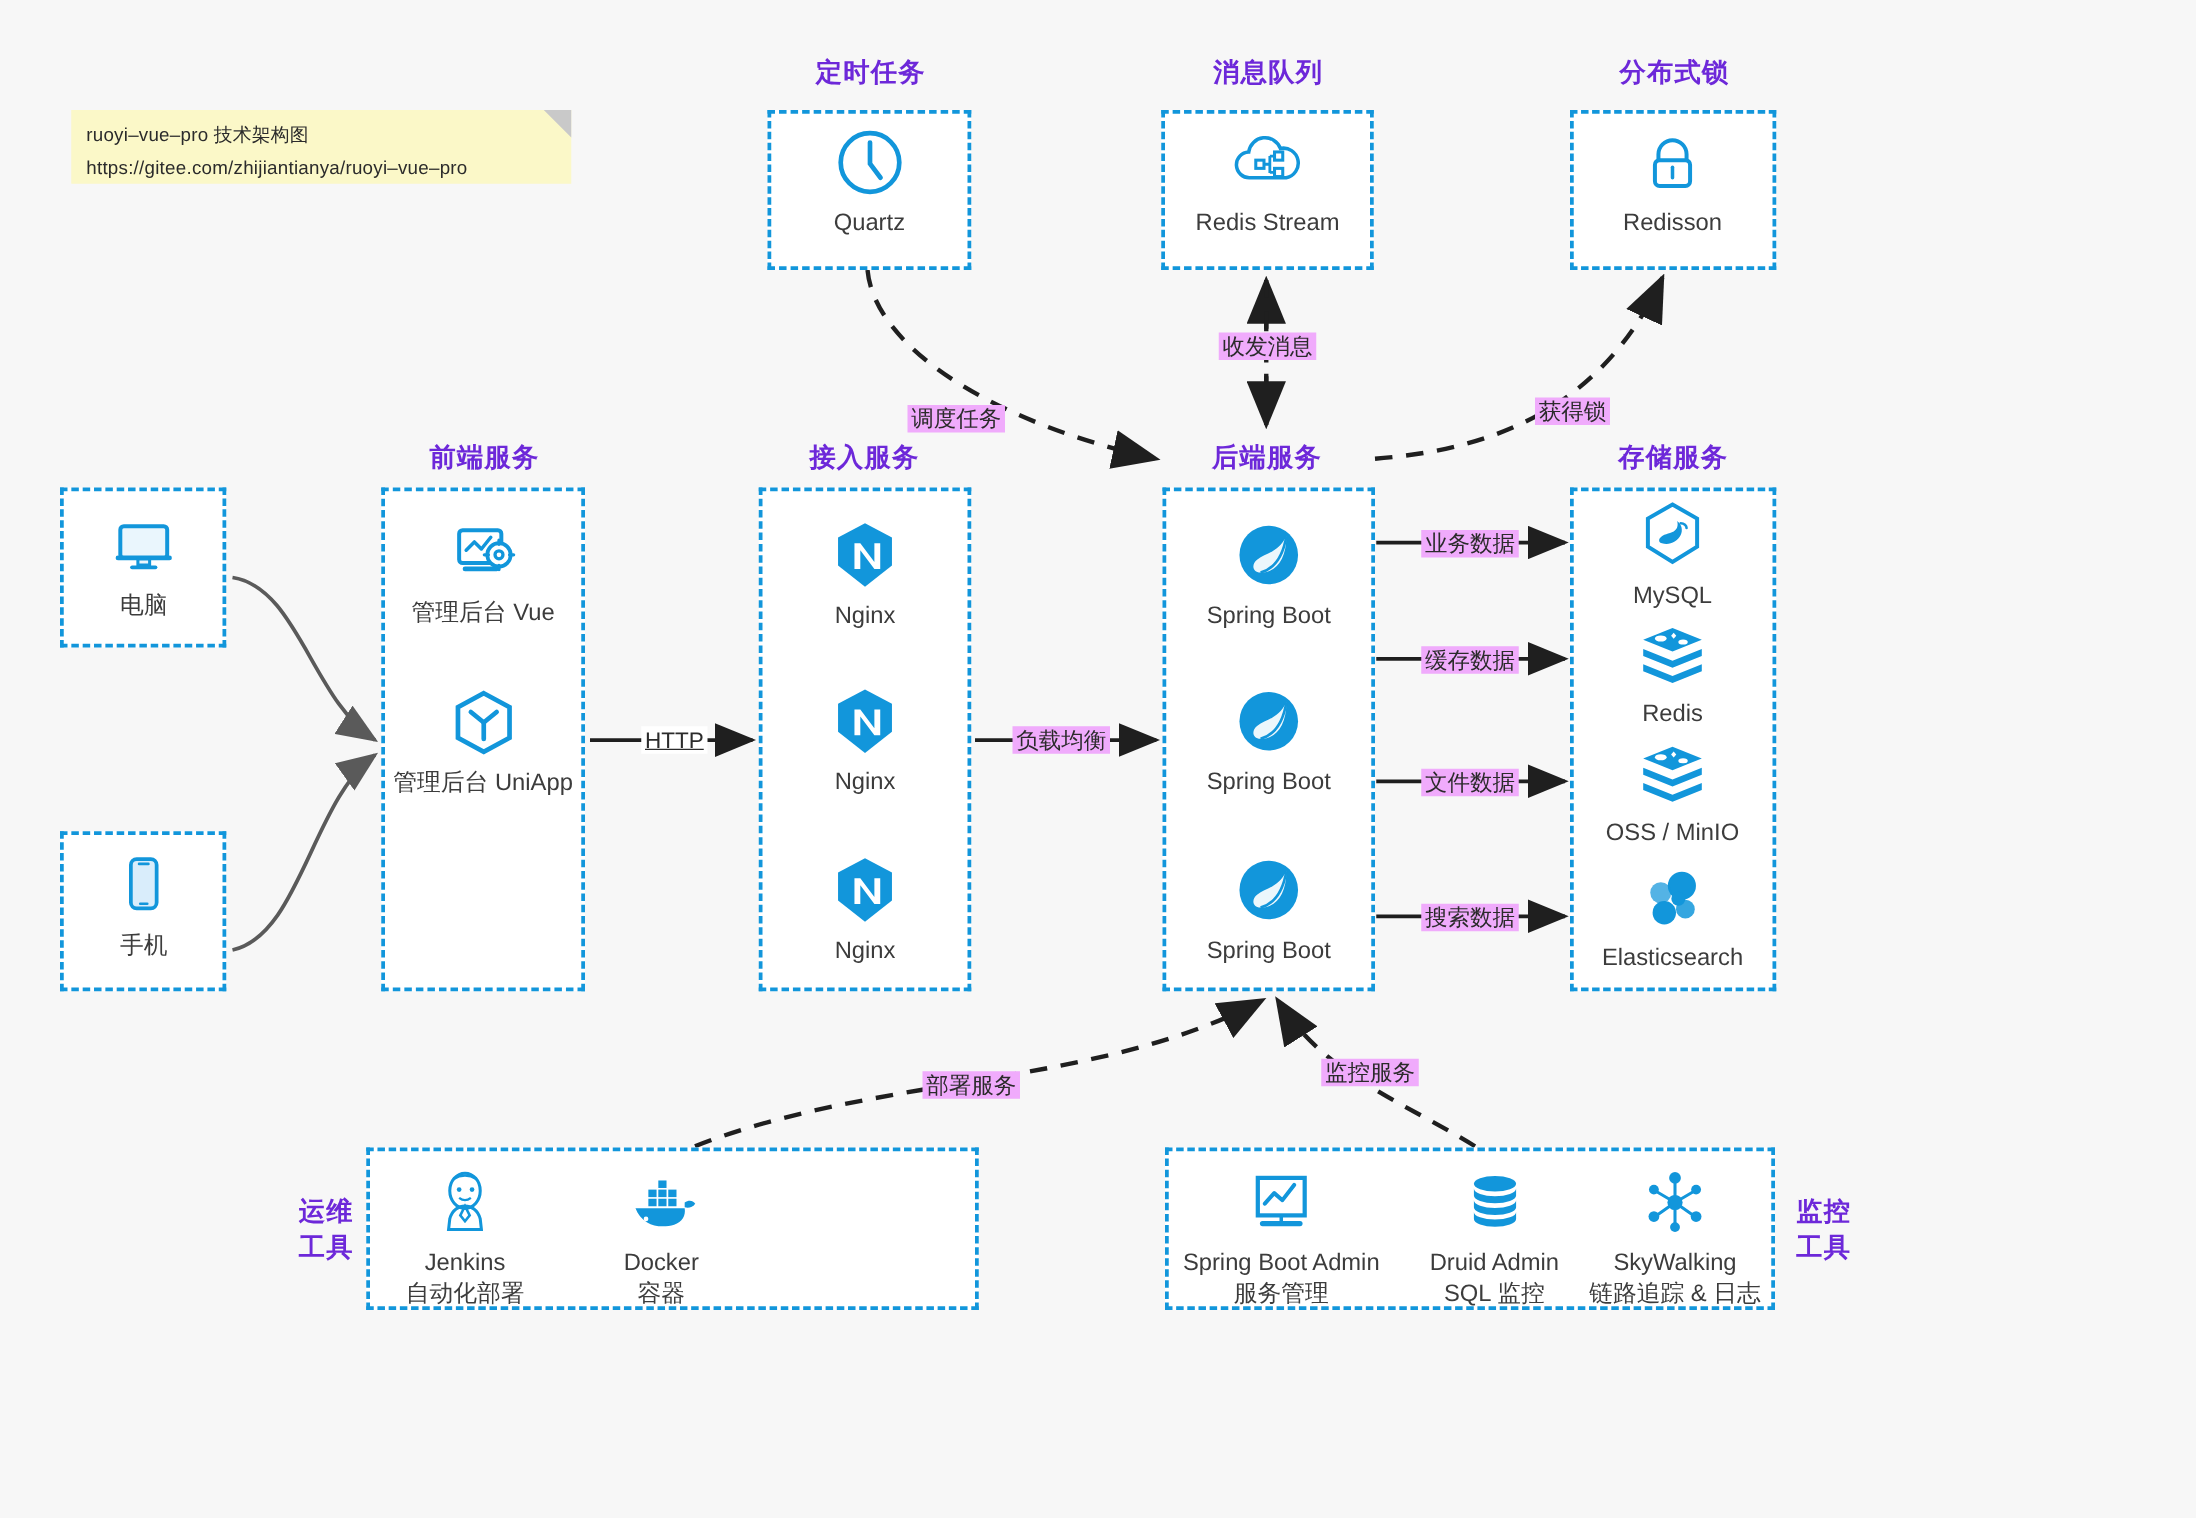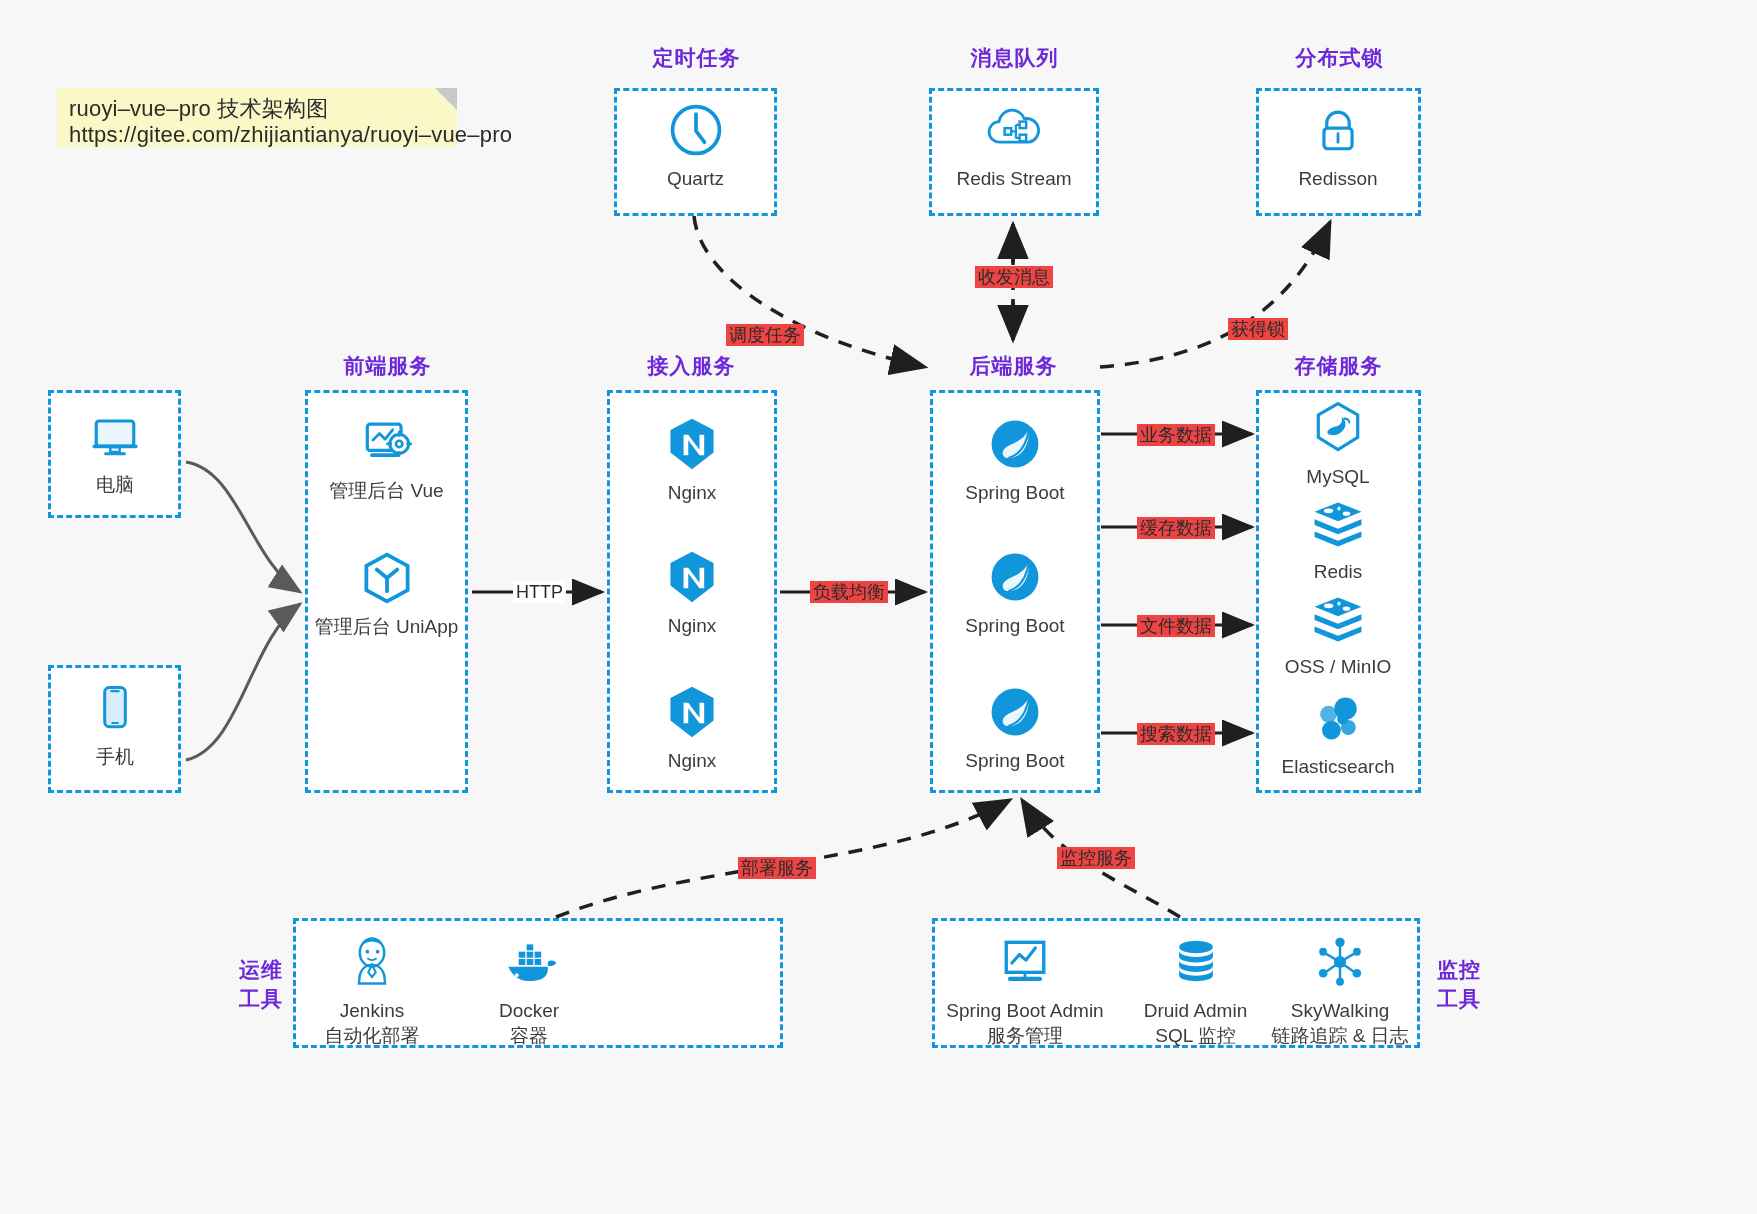--- a/index.html
+++ b/index.html
@@ -13,21 +13,21 @@
   }
   #canvas{position:absolute;left:0;top:0;width:1757px;height:1214px;}
   svg.links{position:absolute;left:0;top:0;width:1757px;height:1214px;pointer-events:none;}
 
   
   .note{
     position:absolute;left:57px;top:88px;width:400px;height:59px;
     background:#fbf8c8;
     padding:8px 12px 0 12px;
     box-sizing:border-box;
-    font-size:22px;line-height:26px;color:#2b2b2b;
+    font-size:15px;line-height:26px;color:#2b2b2b;
     letter-spacing:.2px;
   }
   .note .fold{
     position:absolute;right:0;top:0;width:0;height:0;
     border-left:22px solid transparent;border-top:22px solid #c9c9c9;
   }
   .note .line{white-space:nowrap;}
 
   
   .group{
@@ -54,21 +54,21 @@
   .node .cap{
     margin-top:6px;font-size:19px;color:#3c3c3c;white-space:nowrap;line-height:25px;
     text-align:center;
   }
   .node .cap2{font-size:19px;color:#3c3c3c;white-space:nowrap;line-height:25px;text-align:center;}
 
   
   .elabel{
     position:absolute;
     font-size:18px;color:#2b2b2b;
-    background:#ef4444;
+    background:#f0abfc;
     padding:0 3px;white-space:nowrap;line-height:22px;
   }
   .elabel.onwhite{background:#ffffff;}
 </style>
 </head>
 <body>
 
 <div id="canvas">
 
   <svg class="links" viewBox="0 0 1757 1214">
@@ -190,21 +190,21 @@
   </div>
   <div class="node" style="left:306px;top:548px;width:161px;">
     <svg class="ico" viewBox="0 0 64 64">
       <path d="M32 7 L54 19 L54 45 L32 57 L10 45 L10 19 Z" fill="none" stroke="#1296db" stroke-width="4"></path>
       <path d="M21 23 L32 32 L43 23" fill="none" stroke="#1296db" stroke-width="4" stroke-linecap="round" stroke-linejoin="round"></path>
       <path d="M32 32 L32 46" stroke="#1296db" stroke-width="4" stroke-linecap="round"></path>
     </svg>
     <div class="cap">管理后台 UniApp</div>
   </div>
 
-  <div class="elabel onwhite" style="left:513px;top:581px;">HTTP</div>
+  <div class="elabel onwhite" style="left:513px;top:581px;text-decoration:underline;">HTTP</div>
 
   <div class="grp-title" style="left:608px;top:352px;width:167px;">接入服务</div>
   <div class="group" style="left:607px;top:390px;width:170px;height:403px;"></div>
   <div class="node" style="left:612px;top:414px;width:160px;">
     <svg class="ico" viewBox="0 0 64 64">
       <path d="M32 5 L55 17 V41 L32 59 L9 41 V17 Z" fill="#1296db"></path>
       <path d="M23 44 V22 h5 l12 16 V22 h5 v22 h-5 L28 28 v16 z" fill="#ffffff"></path>
     </svg>
     <div class="cap">Nginx</div>
   </div>

